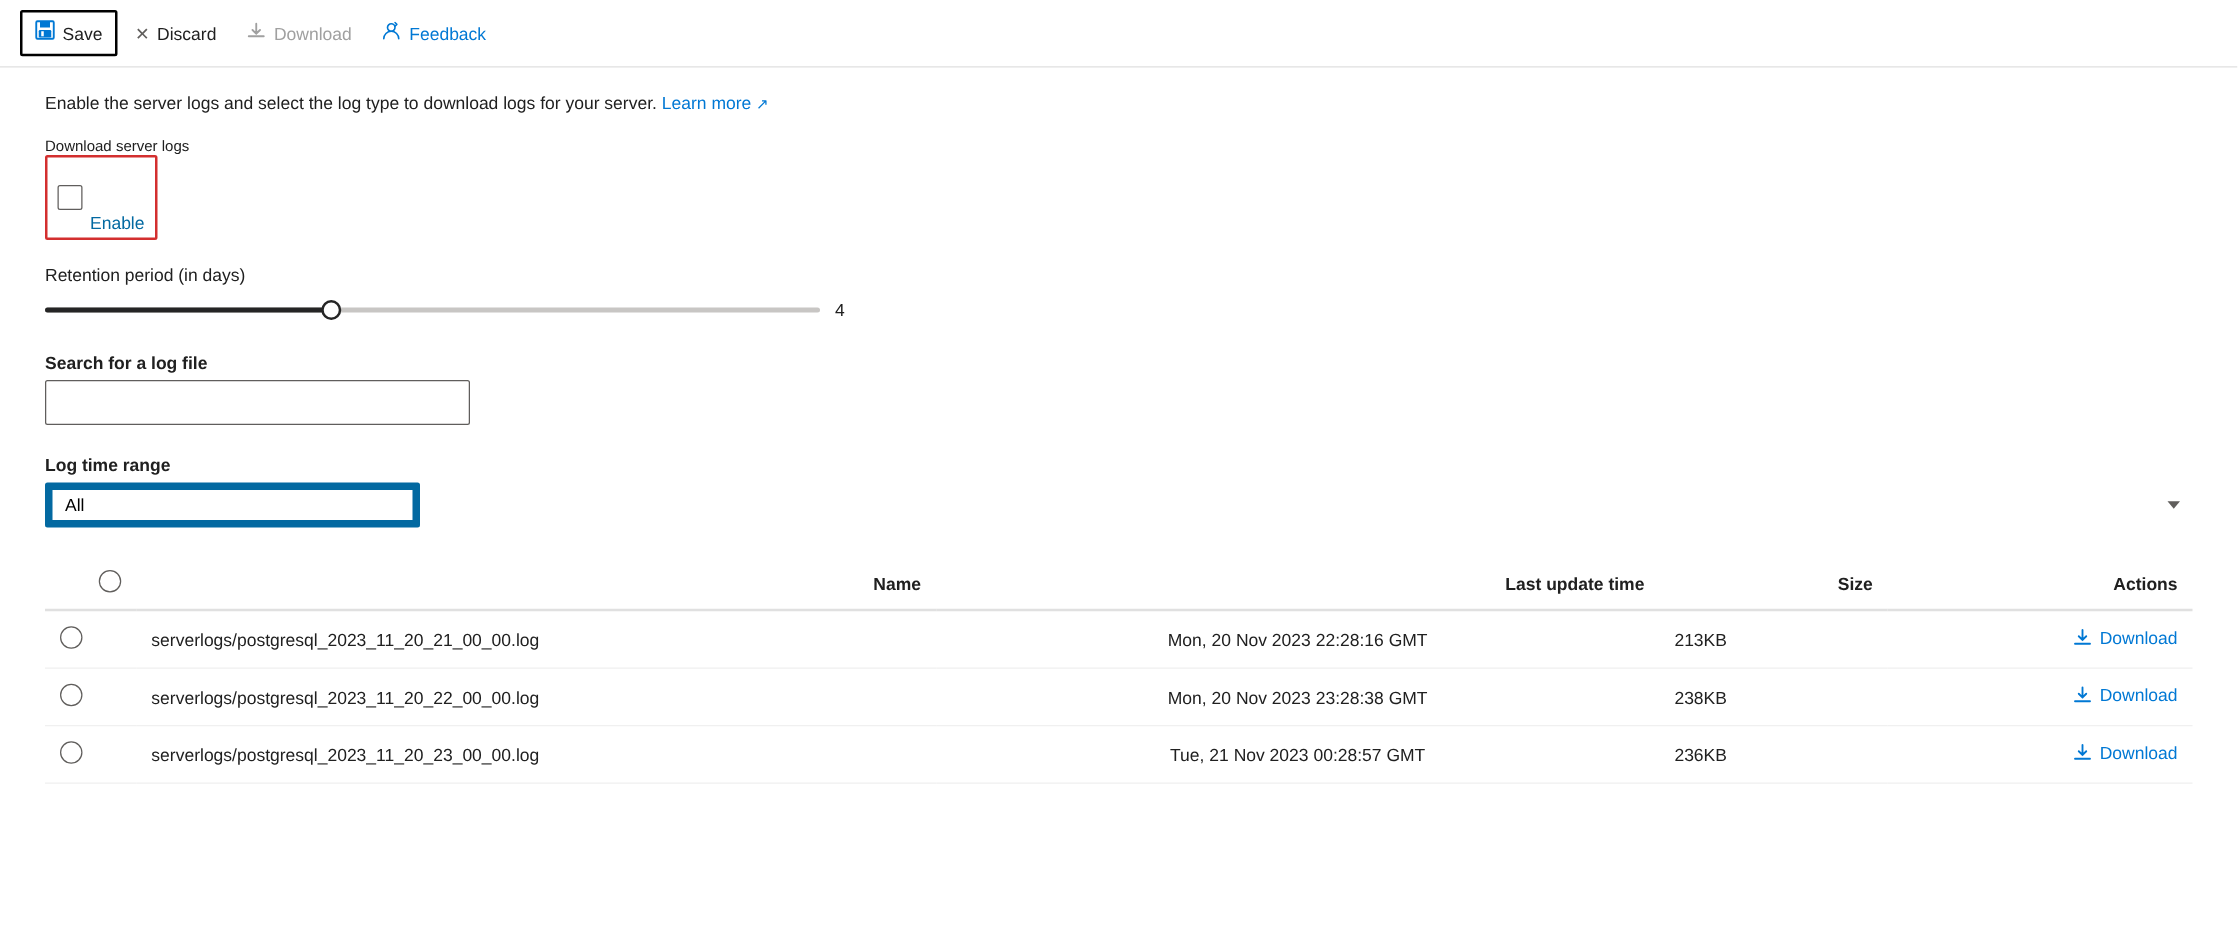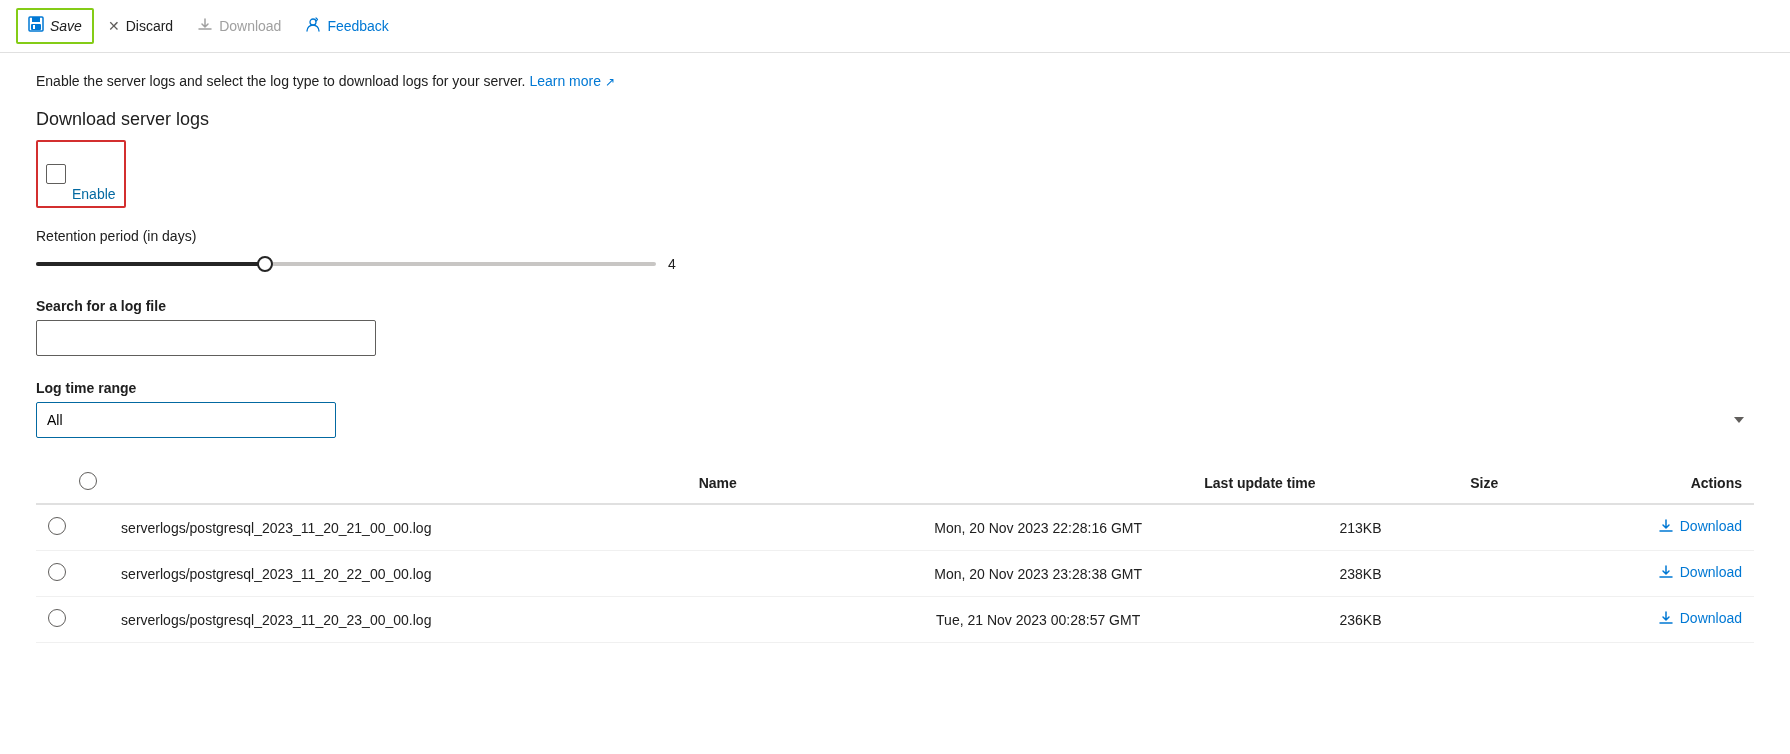--- a/index.html
+++ b/index.html
@@ -19,23 +19,22 @@
       gap: 6px;
       padding: 6px 10px;
       background: transparent;
       border: none;
       cursor: pointer;
       font-size: 14px;
       color: #202020;
       border-radius: 2px;
     }
     .toolbar-btn.save-btn {
-      border: 2px solid #84cc16;
-      color: #202020;
-      font-style: italic;
+      border: 2px solid #000000;
+      color: #202020;
     }
     .toolbar-btn.disabled {
       color: #a0a0a0;
       cursor: default;
     }
     .toolbar-btn.feedback-btn { color: #0078d4; }
 
     
     .main-content {
       padding: 20px 36px;
@@ -45,23 +44,22 @@
       font-size: 14px;
       color: #202020;
       margin-bottom: 20px;
     }
     .info-text a {
       color: #0078d4;
       text-decoration: none;
     }
 
     .section-label {
-      font-size: 18px;
-      color: #202020;
-      margin-bottom: 10px;
+      font-size: 12px;
+      color: #202020;
     }
 
     
     .enable-toggle {
       display: flex;
       align-items: center;
       gap: 8px;
       margin-bottom: 20px;
     }
     .toggle-checkbox {
@@ -151,21 +149,21 @@
       height: 36px;
       border: 1px solid #605e5c;
       border-radius: 2px;
       padding: 0 10px;
       font-size: 14px;
       outline: none;
     }
     .log-time-select {
       width: 300px;
       height: 36px;
-      border: 1px solid #0369a1;
+      border: 6px solid #0369a1;
       border-radius: 2px;
       padding: 0 10px;
       font-size: 14px;
       appearance: none;
       -webkit-appearance: none;
       background: #fff;
       cursor: pointer;
       outline: none;
       background-image: none;
     }

